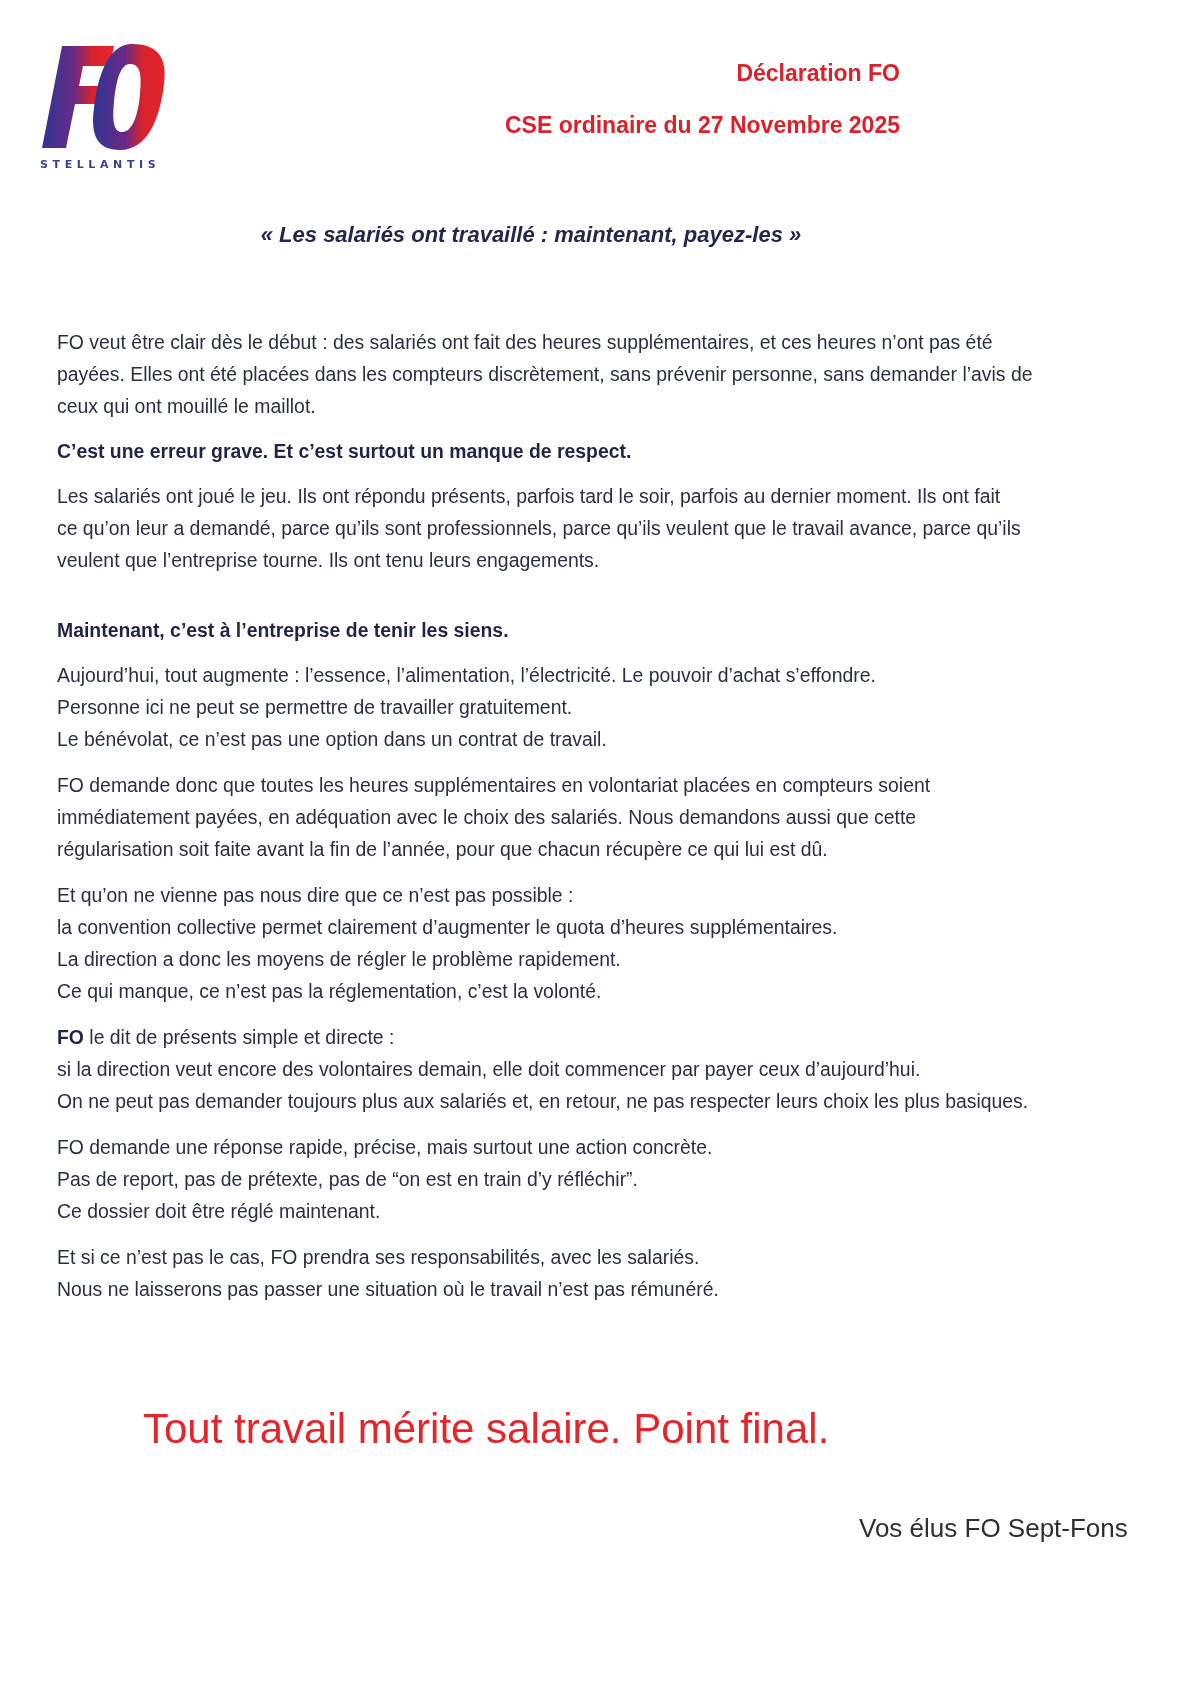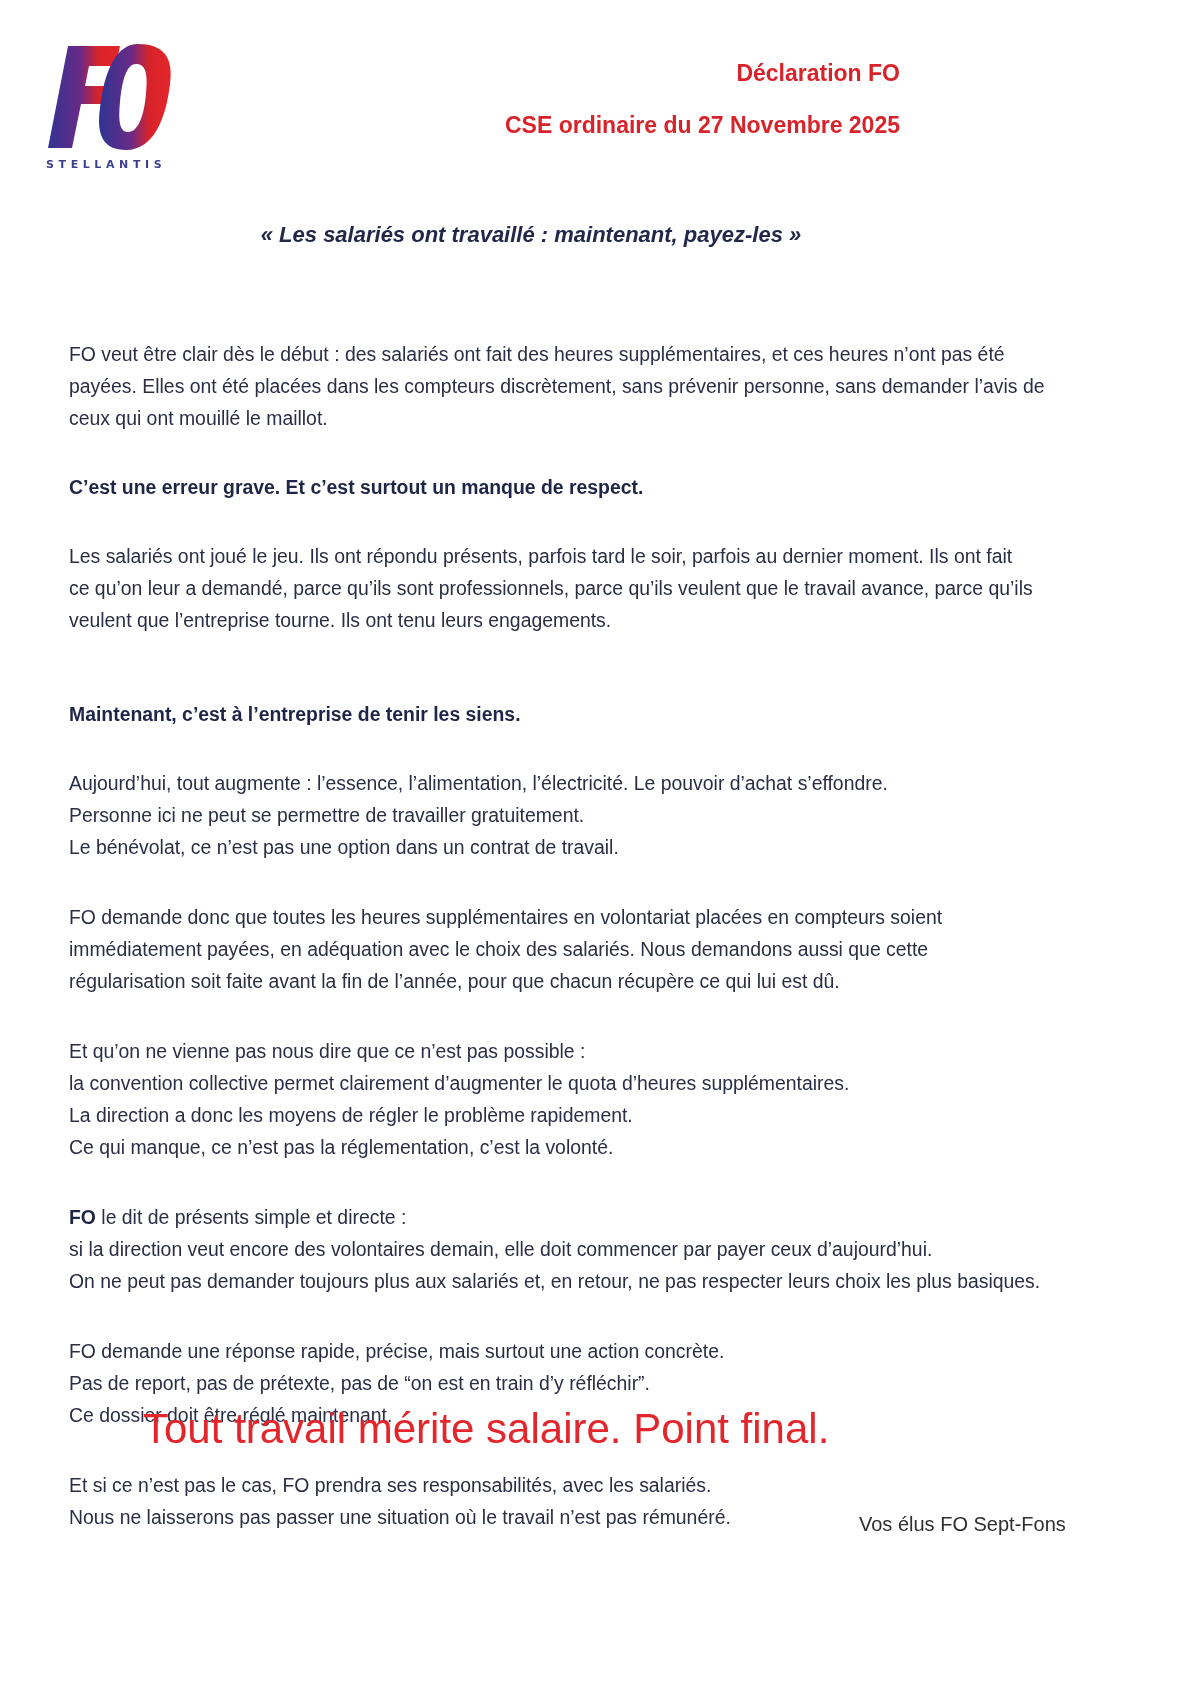--- a/index.html
+++ b/index.html
@@ -16,21 +16,21 @@
       color: #2a2e45;
     }
     .page {
       position: relative;
       width: 1200px;
       height: 1697px;
     }
     
     .logo {
       position: absolute;
-      left: 46px;
+      left: 40px;
       top: 42px;
       width: 130px;
       height: 130px;
     }
     .logo svg { display: block; }
     .logo-sub {
       position: absolute;
       left: 0;
       top: 116px;
       width: 132px;
@@ -76,21 +76,21 @@
     .body {
       position: absolute;
       left: 57px;
       top: 326px;
       width: 1110px;
       font-size: 19.4px;
       line-height: 32px;
       color: #2a2e45;
     }
     .body p {
-      margin: 12px;
+      margin: 0;
     }
     .body .line {
       display: block;
       white-space: nowrap;
     }
     .bold {
       font-weight: bold;
       color: #1f2547;
     }
     .gap-s { height: 13px; }
@@ -102,21 +102,21 @@
       left: 143px;
       top: 1405px;
       font-size: 42px;
       color: #e3262b;
       white-space: nowrap;
     }
     .signature {
       position: absolute;
       left: 859px;
       top: 1513px;
-      font-size: 20px;
+      font-size: 26px;
       color: #2e2e33;
       white-space: nowrap;
     }
   </style>
 </head>
 <body>
 
 <div class="page">
 
   <div class="logo">

